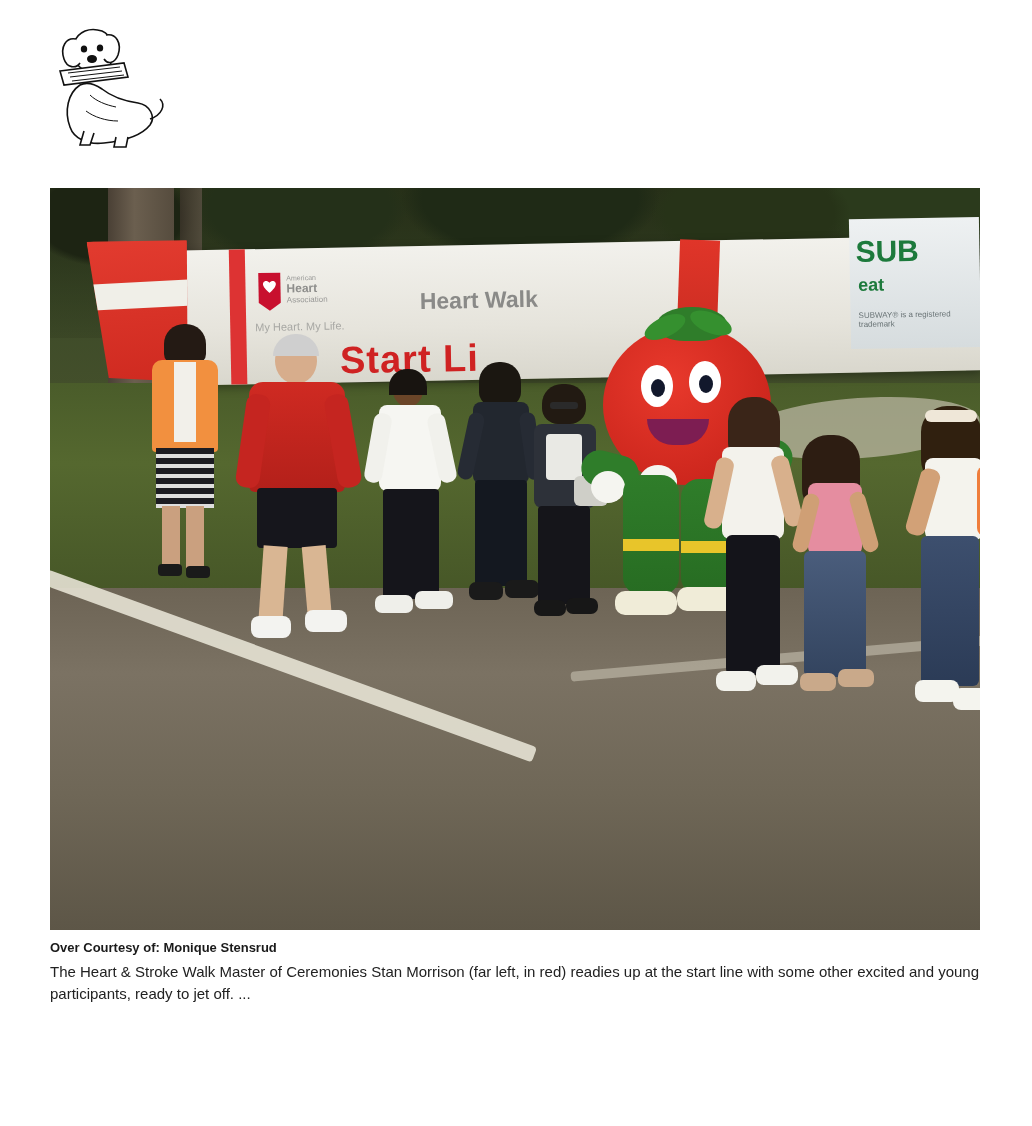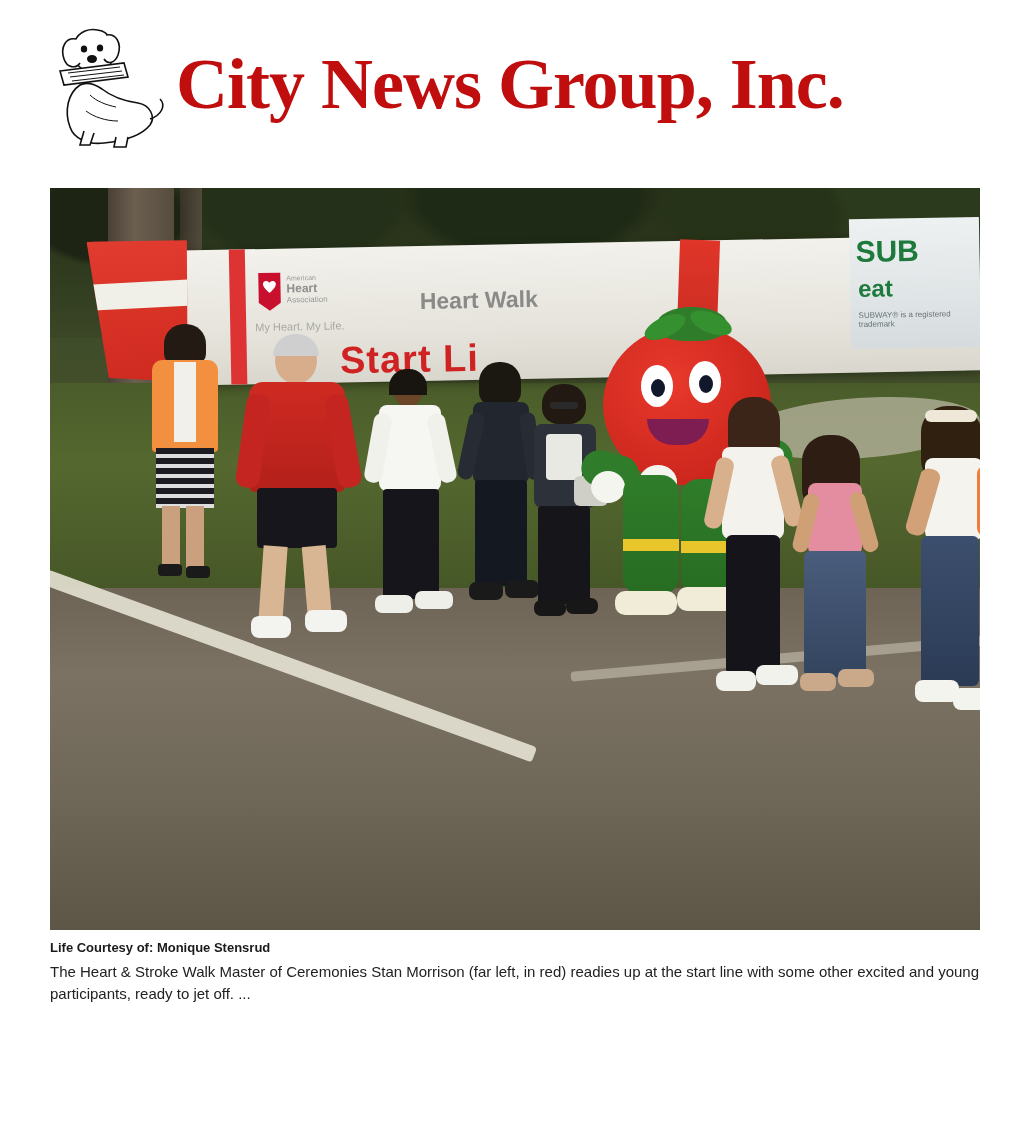--- a/index.html
+++ b/index.html
@@ -141,21 +141,21 @@
     position: absolute; right: 0; top: 30px; width: 130px; height: 130px;
     background: linear-gradient(180deg,#eef1f2,#d6dcde);
     transform: rotate(-1deg);
   }
   .subway-sign .sw-text {
     position:absolute; left:6px; top:16px; font-family:"Liberation Sans",sans-serif;
     font-weight:bold; font-size:30px; color:#1d7a3c;
   }
   .subway-sign .sw-text2 {
     position:absolute; left:8px; top:56px; font-family:"Liberation Sans",sans-serif;
-    font-weight:bold; font-size:24px; color:#1d7a3c;
+    font-weight:bold; font-size:18px; color:#1d7a3c;
   }
   .subway-sign .sw-small {
     position:absolute; left:8px; top:92px; font-size:8px; color:#6a7476;
   }
 
   
   .grass {
     position: absolute; left: 0; top: 195px; width: 930px; height: 230px;
     background: linear-gradient(180deg,#4a5c2a 0%, #55682f 35%, #445426 100%);
   }
@@ -229,21 +229,20 @@
           <path d="M34 112 L30 126 L40 126 L44 114" fill="#ffffff"></path>
           <path d="M66 118 L64 128 L76 128 L78 118" fill="#ffffff"></path>
 
           <path d="M100 100 C112 96 116 86 110 80" fill="none"></path>
 
           <path d="M40 76 C46 82 56 86 66 88" stroke-width="1"></path>
           <path d="M36 92 C44 98 56 102 68 102" stroke-width="1"></path>
         </g>
       </svg>
     </div>
-    <div class="masthead-title">City News Group, Inc.</div>
   </div>
 
 
   <div class="photo-wrap">
     <div class="photo">
       <div class="bg-sky"></div>
       <div class="tree-canopy"></div>
       <div class="trunk"></div>
       <div class="trunk2"></div>
       <div class="grass"></div>
@@ -396,16 +395,16 @@
         <div style="position:absolute;left:82px;top:58px;width:22px;height:70px;background:#ef7d3b;border-radius:8px;"></div>
         <div style="position:absolute;left:18px;top:60px;width:20px;height:68px;background:#d2a177;border-radius:8px;transform:rotate(16deg);"></div>
         <div style="position:absolute;left:26px;top:128px;width:58px;height:150px;background:linear-gradient(180deg,#3d4f6e,#2b3b56);border-radius:6px;"></div>
         <div style="position:absolute;left:20px;top:272px;width:44px;height:22px;background:#f4f4ee;border-radius:8px;"></div>
         <div style="position:absolute;left:58px;top:280px;width:44px;height:22px;background:#f4f4ee;border-radius:8px;"></div>
       </div>
 
     </div>
   </div>
 
-  <div class="caption-credit">Life Courtesy of: Monique Stensrud</div>
+  <div class="caption-credit">Over Courtesy of: Monique Stensrud</div>
   <div class="caption-body">The Heart &amp; Stroke Walk Master of Ceremonies Stan Morrison (far left, in red) readies up at the start line with some other excited and young participants, ready to jet off. ...</div>
 
 </div>
 
 </body></html>

